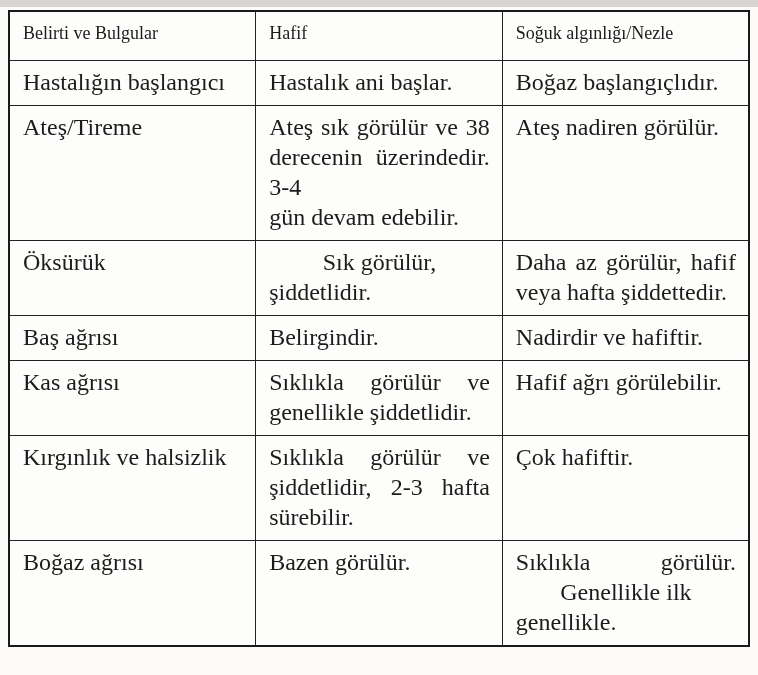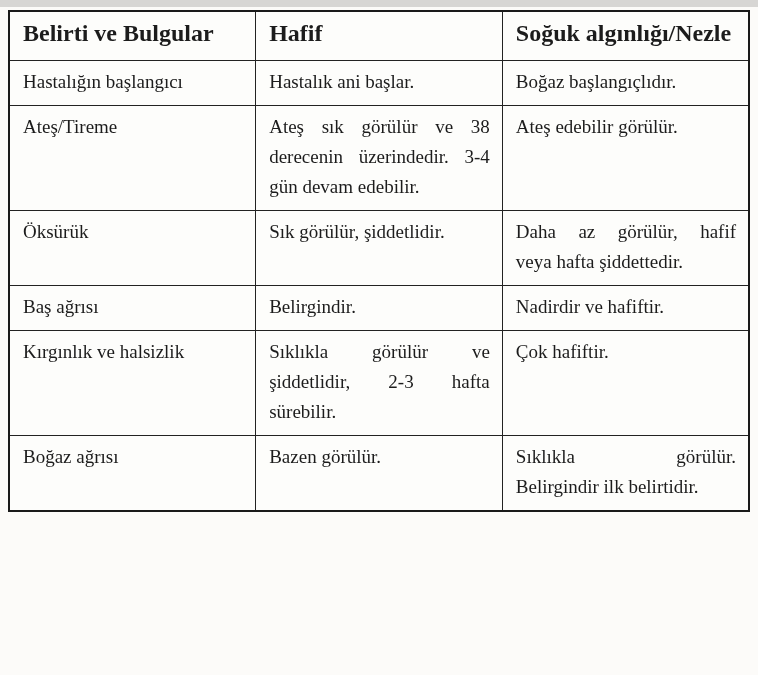--- a/index.html
+++ b/index.html
@@ -30,37 +30,37 @@
     width: 742px;
     border-collapse: collapse;
     table-layout: fixed;
     border: 2.5px solid #1a1a1a;
     background: #fdfdfb;
   }
   th, td {
     border: 1.5px solid #222;
     vertical-align: top;
     padding: 6px 12px 8px 13px;
-    font-size: 19px;
+    font-size: 24px;
     line-height: 30px;
     font-weight: normal;
     text-align: left;
   }
   th {
-    font-weight: bold;
-    font-size: 24px;
+    font-weight: normal;
+    font-size: 18px;
     padding-bottom: 12px;
   }
   
   td .line {
     text-align: justify;
     text-align-last: justify;
   }
   td .line:last-child {
-    text-align: right;
+    text-align: center;
     text-align-last: left;
   }
   
   td.symptom .line {
     text-align: left;
     text-align-last: left;
   }
 </style>
 </head>
 <body>
@@ -96,21 +96,21 @@
       <tr>
         <td class="symptom">
           <div class="line">Ateş/Tireme</div>
         </td>
         <td>
           <div class="line">Ateş sık görülür ve 38</div>
           <div class="line">derecenin üzerindedir. 3-4</div>
           <div class="line">gün devam edebilir.</div>
         </td>
         <td>
-          <div class="line">Ateş edebilir görülür.</div>
+          <div class="line">Ateş nadiren görülür.</div>
         </td>
       </tr>
       <tr>
         <td class="symptom">
           <div class="line">Öksürük</div>
         </td>
         <td>
           <div class="line">Sık görülür, şiddetlidir.</div>
         </td>
         <td>
@@ -124,37 +124,49 @@
         </td>
         <td>
           <div class="line">Belirgindir.</div>
         </td>
         <td>
           <div class="line">Nadirdir ve hafiftir.</div>
         </td>
       </tr>
       <tr>
         <td class="symptom">
+          <div class="line">Kas ağrısı</div>
+        </td>
+        <td>
+          <div class="line">Sıklıkla görülür ve</div>
+          <div class="line">genellikle şiddetlidir.</div>
+        </td>
+        <td>
+          <div class="line">Hafif ağrı görülebilir.</div>
+        </td>
+      </tr>
+      <tr>
+        <td class="symptom">
           <div class="line">Kırgınlık ve halsizlik</div>
         </td>
         <td>
           <div class="line">Sıklıkla görülür ve</div>
           <div class="line">şiddetlidir, 2-3 hafta</div>
           <div class="line">sürebilir.</div>
         </td>
         <td>
           <div class="line">Çok hafiftir.</div>
         </td>
       </tr>
       <tr>
         <td class="symptom">
           <div class="line">Boğaz ağrısı</div>
         </td>
         <td>
           <div class="line">Bazen görülür.</div>
         </td>
         <td>
           <div class="line">Sıklıkla görülür.</div>
-          <div class="line">Belirgindir ilk belirtidir.</div>
+          <div class="line">Genellikle ilk genellikle.</div>
         </td>
       </tr>
     </tbody>
 </table>
 
 </body></html>

